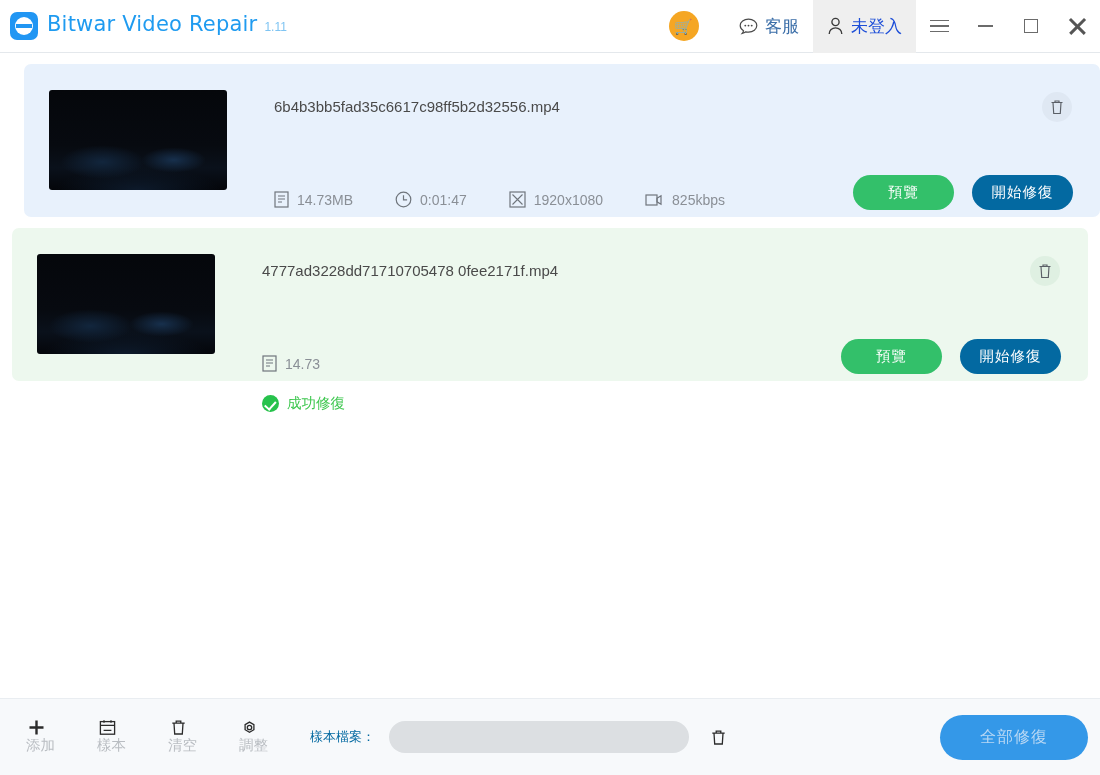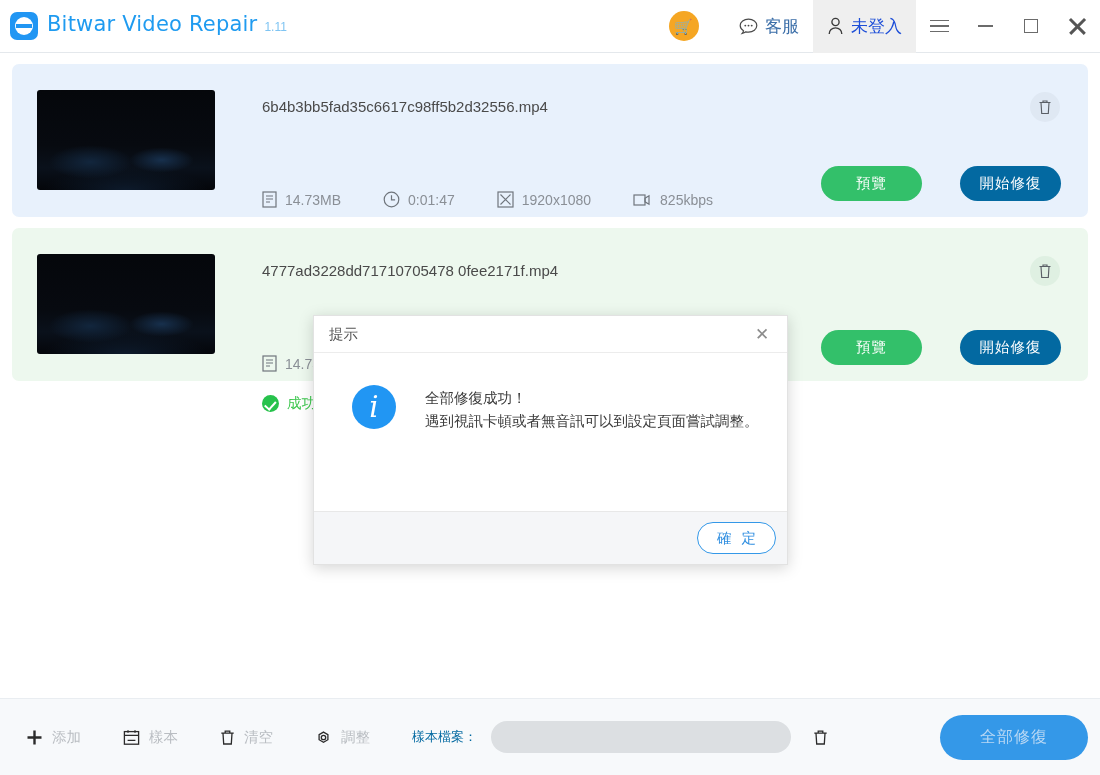--- a/index.html
+++ b/index.html
@@ -75,21 +75,21 @@
   .close-glyph i:first-child { transform: rotate(45deg); }
   .close-glyph i:last-child { transform: rotate(-45deg); }
 
   
   .content { position: absolute; top: 53px; left: 0; width: 1100px; height: 645px; background: #fff; }
 
   .card {
     position: absolute; left: 12px; width: 1076px; height: 153px;
     border-radius: 7px;
   }
-  .card.blue { top: 11px; background: #e8f1fc; }
+  .card.blue { top: 11px; background: #e8f1fc; margin-left: 12px; }
   .card.green { top: 175px; background: #edf8ee; }
 
   .thumb {
     position: absolute; left: 25px; top: 26px;
     width: 178px; height: 100px; border-radius: 3px;
     background:
       radial-gradient(ellipse 60px 24px at 30% 72%, #12263d 0%, rgba(10,16,26,0) 70%),
       radial-gradient(ellipse 46px 18px at 70% 70%, #17304d 0%, rgba(10,16,26,0) 70%),
       radial-gradient(ellipse 110px 30px at 50% 100%, #0d1a2b 0%, rgba(6,9,14,0) 75%),
       linear-gradient(180deg, #05070b 0%, #070a10 55%, #0a111b 78%, #04060a 100%);
@@ -129,21 +129,21 @@
   }
 
   .trash-round {
     position: absolute; right: 28px; top: 28px;
     width: 30px; height: 30px; border-radius: 50%;
     background: #dfe8f3; display: flex; align-items: center; justify-content: center;
     cursor: pointer;
   }
   .card.green .trash-round { background: #dff0e2; }
 
-  .btn-row { position: absolute; right: 27px; top: 102px; display: flex; gap: 20px; }
+  .btn-row { position: absolute; right: 27px; top: 111px; display: flex; }
   .pill {
     height: 35px; min-width: 101px; border-radius: 18px;
     display: flex; align-items: center; justify-content: center;
     font-size: 14.5px; color: #fff; cursor: pointer; border: none;
     letter-spacing: 1px;
   }
   .pill.green { background: #33c06a; margin-right: 18px; }
   .pill.blue  { background: #0369a1; }
 
   
@@ -187,21 +187,21 @@
 
   
   .footer {
     position: absolute; left: 0; top: 698px;
     width: 1100px; height: 77px; background: #f7f9fb;
     border-top: 1px solid #e9edf1;
     display: flex; align-items: center;
   }
   .foot-item {
     display: flex; align-items: center; cursor: pointer;
-    font-size: 14.5px; color: #b9bdc2; margin-right: 42px;
+    font-size: 14.5px; color: #b9bdc2; margin-right: 42px; flex-direction: column;
   }
   .foot-item:first-child { margin-left: 26px; }
   .foot-item .fi { margin-right: 9px; display: flex; align-items: center; color: #2b2b2b; }
   .sample-label { font-size: 13px; color: #0369a1; margin-right: 14px; white-space: nowrap; }
   .sample-input {
     width: 300px; height: 32px; border-radius: 16px; border: none;
     background: #dcdfe2; outline: none; padding: 0 15px;
     font-family: "Liberation Sans", sans-serif; font-size: 14px; color: #6b6b6b;
   }
   .sample-trash { margin-left: 22px; cursor: pointer; display: flex; align-items: center; }
@@ -364,36 +364,20 @@
           <path d="M1.5 3.5h11M5 3.5V2h4v1.5M3 3.5l.7 11h6.6l.7-11" fill="none" stroke="#5a5f66" stroke-width="1.15"></path>
         </svg>
       </div>
 
       <div class="btn-row">
         <button class="pill green">預覽</button>
         <button class="pill blue">開始修復</button>
       </div>
     </div>
 
-    <div class="dlg">
-      <div class="dlg-head">
-        <span class="dlg-title">提示</span>
-        <span class="dlg-close">✕</span>
-      </div>
-      <div class="dlg-body">
-        <div class="info-ic">i</div>
-        <div class="dlg-msgs">
-          <div class="dlg-msg">全部修復成功！</div>
-          <div class="dlg-msg">遇到視訊卡頓或者無音訊可以到設定頁面嘗試調整。</div>
-        </div>
-      </div>
-      <div class="dlg-foot">
-        <button class="ok-btn">確 定</button>
-      </div>
-    </div>
   </div>
 
   <div class="footer">
     <div class="foot-item">
       <span class="fi">
         <svg width="17" height="17" viewBox="0 0 17 17">
           <path d="M8.5 1.5v14M1.5 8.5h14" stroke="#2b2b2b" stroke-width="2.4"></path>
         </svg>
       </span>
       <span>添加</span>

